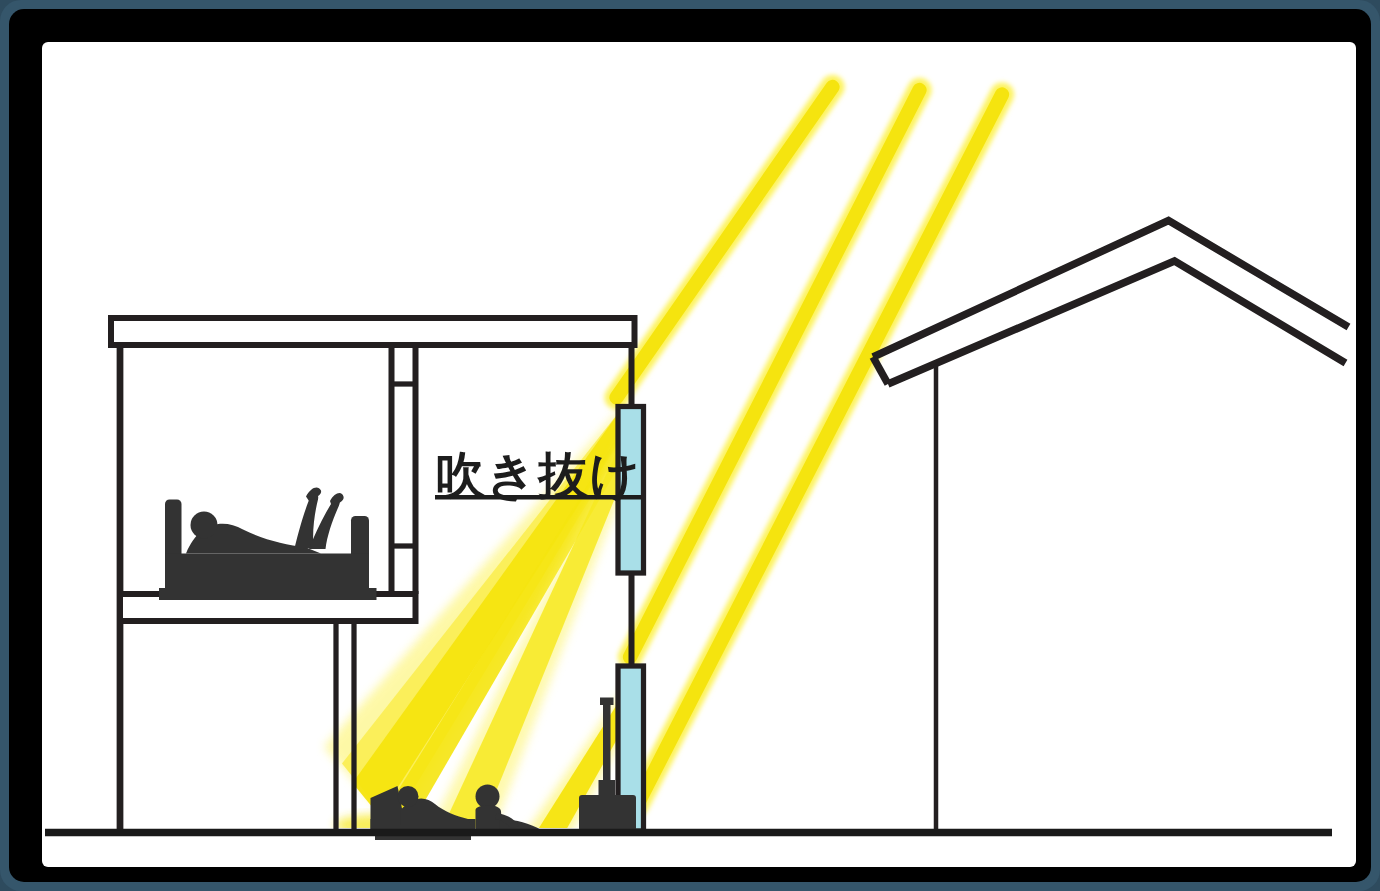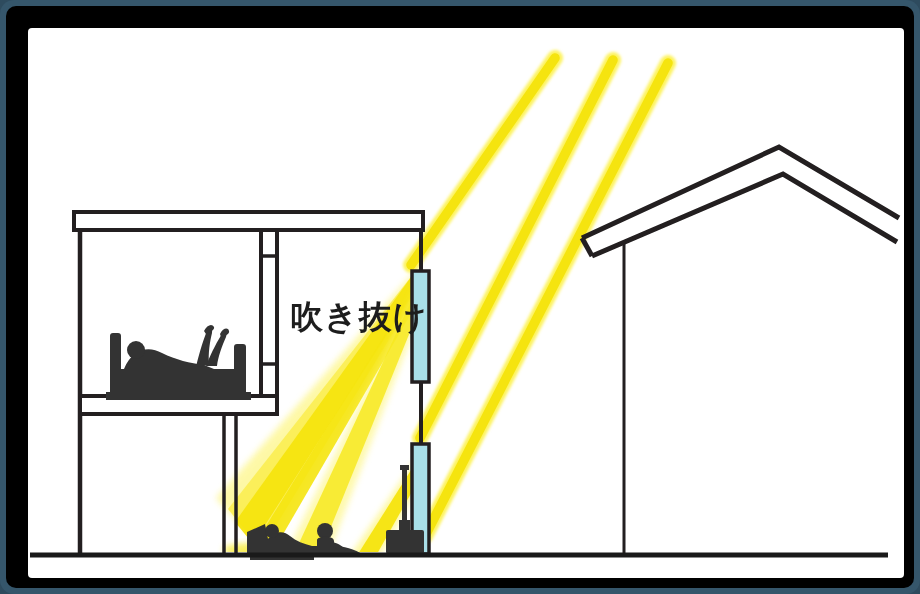--- a/index.html
+++ b/index.html
@@ -56,20 +56,21 @@
     left: 262px;
     top: 272px;
     font-family: "DejaVu Sans", "Liberation Sans", sans-serif;
     font-size: 33px;
     font-weight: 700;
     color: #1d1d1d;
     letter-spacing: 1px;
     white-space: nowrap;
     line-height: 1;
     pointer-events: none;
+    text-decoration: underline;
   }
 </style>
 </head>
 <body>
 
 <div id="stage">
   <div id="outer-frame">
     <div id="inner-frame">
       <div id="canvas-white">
 

